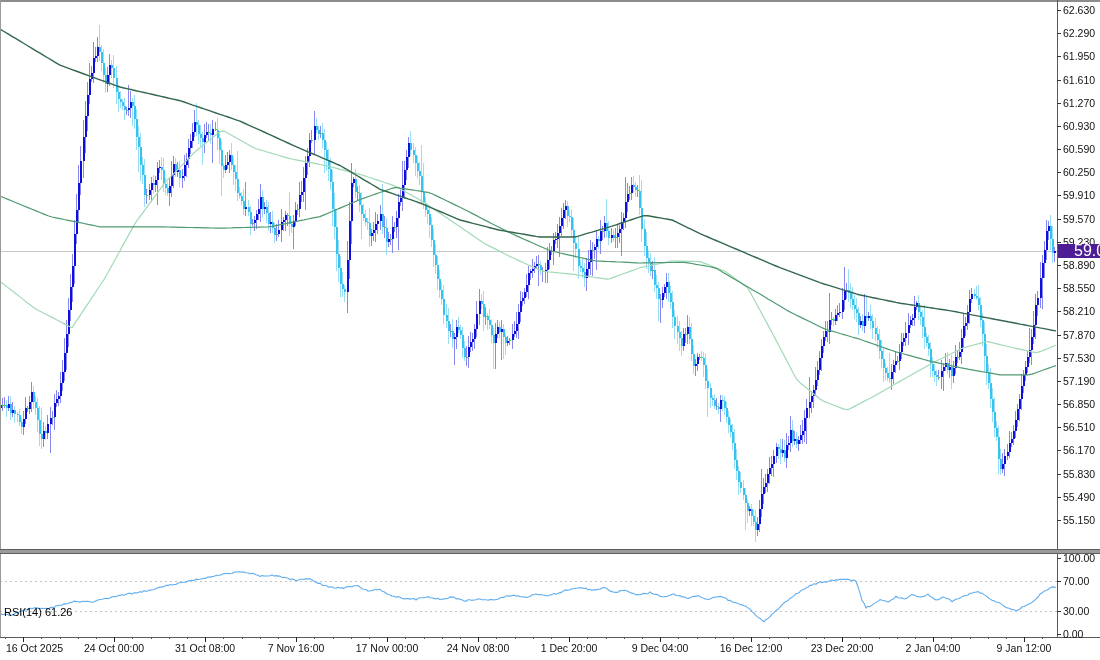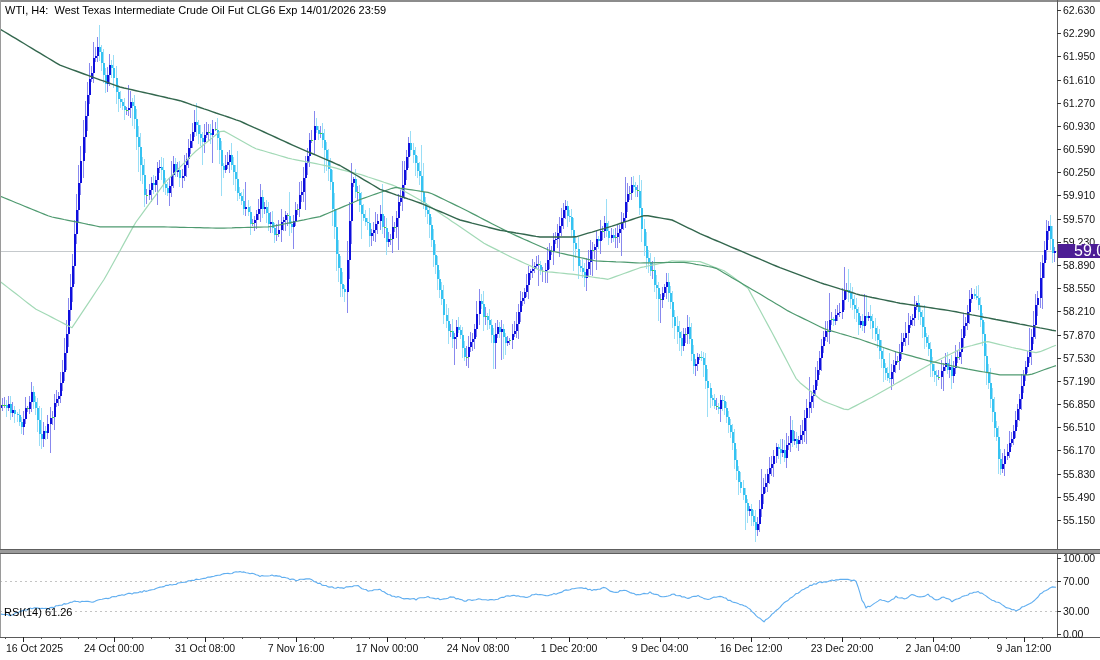--- a/index.html
+++ b/index.html
@@ -1208,16 +1208,15 @@
         <text y="652" class="tick-text" x="751" text-anchor="middle">16 Dec 12:00</text>
         <line x1="842.5" y1="637" x2="842.5" y2="642" stroke="#222"></line>
         <text y="652" class="tick-text" x="842" text-anchor="middle">23 Dec 20:00</text>
         <line x1="933.5" y1="637" x2="933.5" y2="642" stroke="#222"></line>
         <text y="652" class="tick-text" x="933" text-anchor="middle">2 Jan 04:00</text>
         <line x1="1024.5" y1="637" x2="1024.5" y2="642" stroke="#222"></line>
         <text y="652" class="tick-text" x="1024" text-anchor="middle">9 Jan 12:00</text>
       </g>
     </svg>
   <div id="splitter"></div>
-  <div id="title-label" class="overlay-label">WTI, H4:  West Texas Intermediate Crude Oil Fut CLG6 Exp 14/01/2026 23:59</div>
   <div id="rsi-label" class="overlay-label">RSI(14) 61.26</div>
   <div id="price-tag" style="top: 244px;">59.099</div>
 </div>
 
 </body></html>

